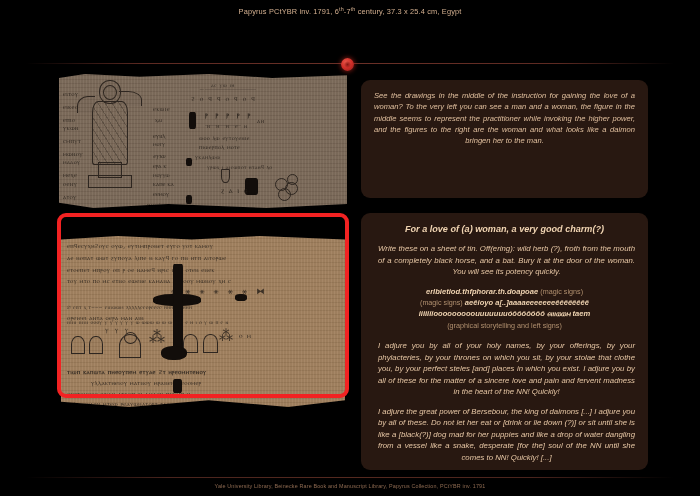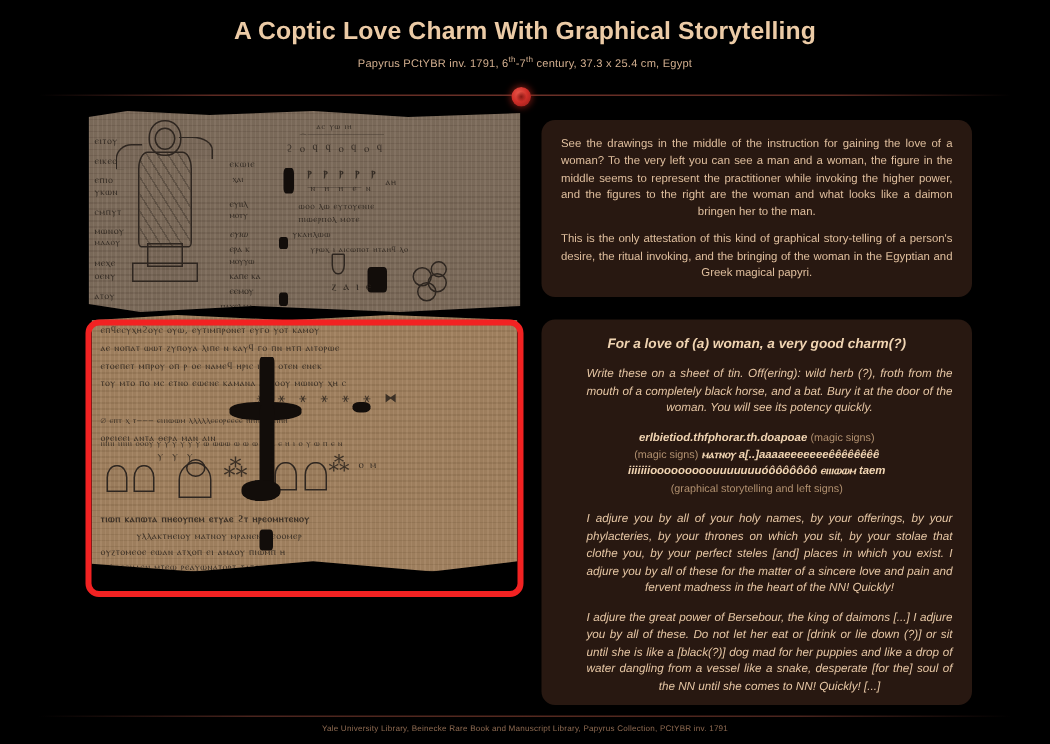--- a/index.html
+++ b/index.html
@@ -85,21 +85,21 @@
        repeating-linear-gradient(0deg, rgba(0,0,0,.05) 0px, rgba(0,0,0,.05) 1px, rgba(255,255,255,.03) 1px, rgba(255,255,255,.03) 4px);
     overflow: hidden;
   }
   .papyrus-top {
     left: 2px; top: 0px;
     width: 288px; height: 134px;
     background-color: #7a6857;
     clip-path: polygon(0% 3%, 9% 0%, 28% 2%, 52% 0%, 74% 3%, 100% 1%, 100% 97%, 72% 100%, 38% 97%, 12% 100%, 0% 96%);
   }
   .papyrus-bot {
-    left: 4px; top: 136px;
+    left: 4px; top: 162px;
     width: 284px; height: 171px;
     background-color: #a07f5c;
     clip-path: polygon(0% 2%, 20% 0%, 46% 2%, 70% 0%, 100% 2%, 100% 96%, 80% 100%, 52% 96%, 24% 100%, 0% 97%);
   }
 
   .red-box {
     position: absolute;
     left: 0px; top: 139px;
     width: 292px; height: 185px;
     border: 4px solid #f22222;
@@ -144,34 +144,35 @@
     padding: 10px 13px 9px 13px;
   }
 
   .p-txt {
     margin: 0 0 7px 0;
     font-size: 7.6px;
     line-height: 11.3px;
     text-align: justify;
     text-align-last: center;
     color: #e0bf9e;
+    font-style: italic;
   }
   .p-txt:last-child { margin-bottom: 0; }
 
   .charm-heading {
     margin: 0 0 8px 0;
     font-size: 9.1px;
     font-style: italic;
     font-weight: bold;
     text-align: center;
     color: #f0d4b2;
     line-height: 12px;
   }
   .p-ital {
-    margin: 0 0 8px 17px;
+    margin: 0 0 8px 4px;
     font-size: 7.8px;
     font-style: italic;
     line-height: 11.5px;
     text-align: justify;
     text-align-last: center;
     color: #e6c6a4;
   }
   .p-ital:last-child { margin-bottom: 0; }
 
   .magic-block {
@@ -217,21 +218,20 @@
     text-align: center;
     font-size: 5.4px;
     color: #8f6b52;
     letter-spacing: .15px;
   }
 </style>
 </head>
 <body>
 
 <div class="header">
-  <h1 class="page-title">A Coptic Love Charm With Graphical Storytelling</h1>
   <div class="page-subtitle"><span>Papyrus PCtYBR inv. 1791, 6</span><sup>th</sup><span>-7</span><sup>th</sup><span> century, 37.3 x 25.4 cm, Egypt</span></div>
 </div>
 
 <div class="divider-wrap">
   <div class="divider-line"></div>
   <div class="seal"></div>
 </div>
 
 <div class="papyrus-col">
 
@@ -329,30 +329,29 @@
       <div class="gl-b" style="left:112px;top:143px;width:9px;height:14px;border-radius:22%;"></div>
       <div class="gl-b" style="left:174px;top:58px;width:12px;height:7px;border-radius:40%;"></div>
     </div>
   </div>
 
   <div class="red-box"></div>
 </div>
 
 <div class="panel panel-1">
   <p class="p-txt">See the drawings in the middle of the instruction for gaining the love of a woman? To the very left you can see a man and a woman, the figure in the middle seems to represent the practitioner while invoking the higher power, and the figures to the right are the woman and what looks like a daimon bringen her to the man.</p>
-  <p class="p-txt">This is the only attestation of this kind of graphical story-telling of a person's desire, the ritual invoking, and the bringing of the woman in the Egyptian and Greek magical papyri.</p>
 </div>
 
 <div class="panel panel-2">
   <h2 class="charm-heading">For a love of (a) woman, a very good charm(?)</h2>
   <p class="p-ital">Write these on a sheet of tin. Off(ering): wild herb (?), froth from the mouth of a completely black horse, and a bat. Bury it at the door of the woman. You will see its potency quickly.</p>
 
   <div class="magic-block">
     <span class="magic-line"><span class="magic-words">erlbietiod.thfphorar.th.doapoae</span> <span class="magic-note">(magic signs)</span></span>
-    <span class="magic-line"><span class="magic-note">(magic signs)</span> <span class="magic-words">ⲙⲁⲧⲛⲟⲩ a[..]aaaaeeeeeeeêêêêêêêê</span></span>
+    <span class="magic-line"><span class="magic-note">(magic signs)</span> <span class="magic-words">aeêioyo a[..]aaaaeeeeeeeêêêêêêêê</span></span>
     <span class="magic-line"><span class="magic-words">iiiiiiiooooooooouuuuuuuóôôôôôôô ⲉⲓⲓⲓⲱⲱⲙ taem</span></span>
     <span class="magic-caption">(graphical storytelling and left signs)</span>
   </div>
 
   <p class="p-ital">I adjure you by all of your holy names, by your offerings, by your phylacteries, by your thrones on which you sit, by your stolae that clothe you, by your perfect steles [and] places in which you exist. I adjure you by all of these for the matter of a sincere love and pain and fervent madness in the heart of the NN! Quickly!</p>
   <p class="p-ital">I adjure the great power of Bersebour, the king of daimons [...] I adjure you by all of these. Do not let her eat or [drink or lie down (?)] or sit until she is like a [black(?)] dog mad for her puppies and like a drop of water dangling from a vessel like a snake, desperate [for the] soul of the NN until she comes to NN! Quickly! [...]</p>
 </div>
 
 <div class="footer-rule"></div>
 <div class="footer">Yale University Library, Beinecke Rare Book and Manuscript Library, Papyrus Collection, PCtYBR inv. 1791</div>

